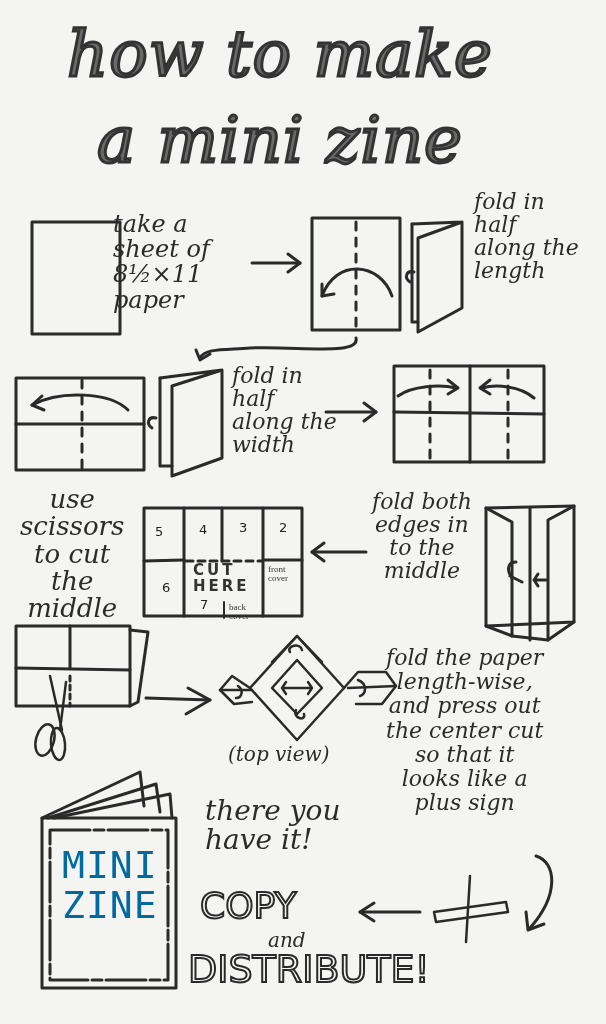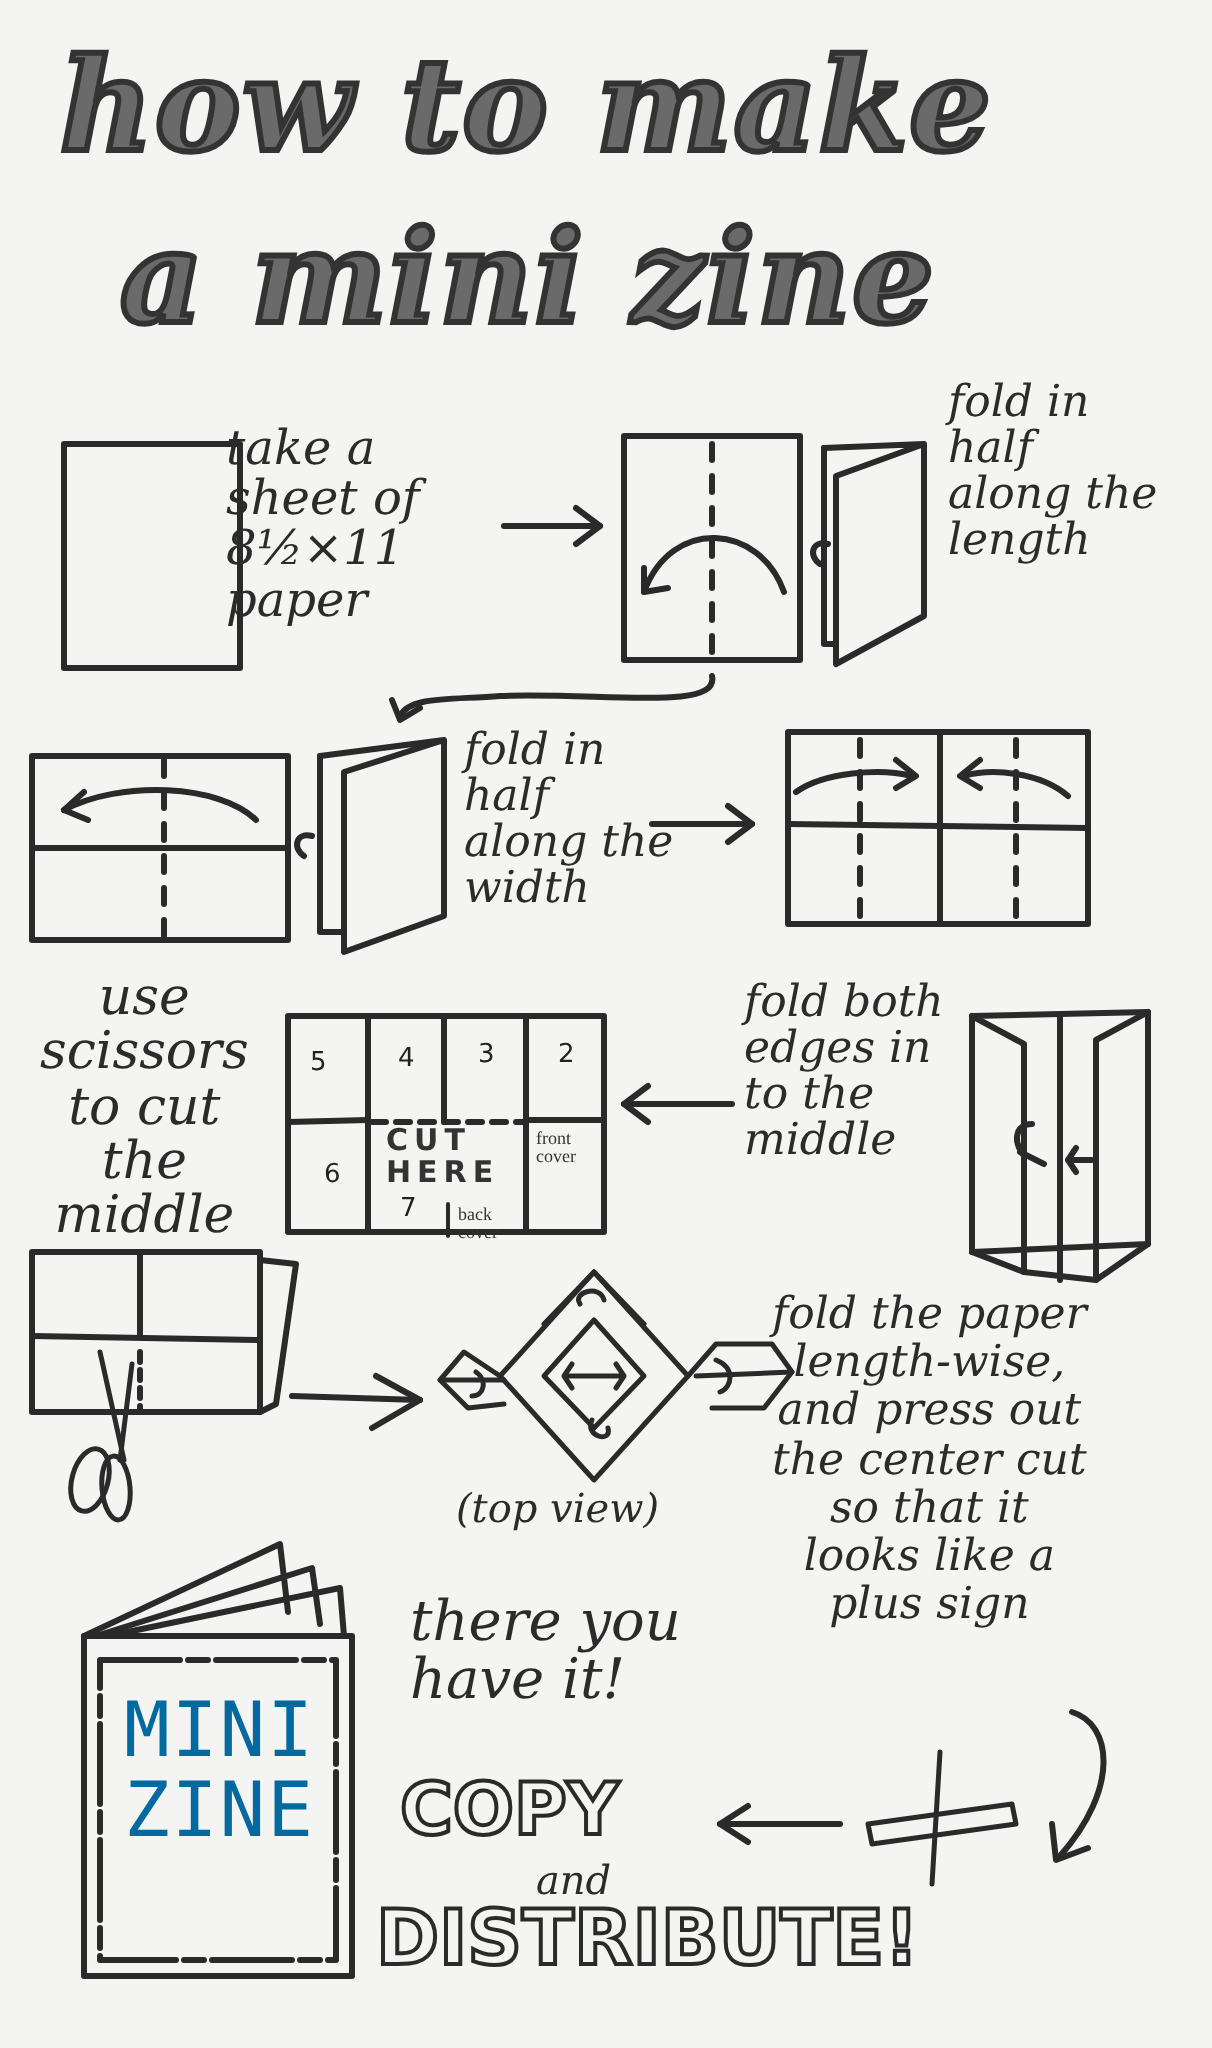--- a/index.html
+++ b/index.html
@@ -14,39 +14,40 @@
   .hand {
     font-family:"DejaVu Serif", serif;
     font-style:italic;
     color:#2b2b2b;
     line-height:1.05;
     white-space:pre;
   }
   .title-line {
     font-family:"DejaVu Serif", serif;
     font-style:italic;
-    font-weight:bold;
+    font-weight:normal;
     font-size:64px;
     color:#6a6a6a;
     -webkit-text-stroke:3px #333;
     letter-spacing:1px;
     line-height:1;
     white-space:nowrap;
+    margin-left:37px;
   }
   .label-sm {
     font-family:Liberation Serif, serif;
     font-size:9px; line-height:1.05; color:#333; white-space:pre;
   }
   .num {
     font-family:"DejaVu Sans", sans-serif;
     font-size:13px; color:#222;
   }
   .outline-big {
     font-family:"DejaVu Sans", sans-serif;
-    font-weight:bold;
+    font-weight:normal;
     color:#f4f4f2;
     -webkit-text-stroke:2px #2a2a2a;
     white-space:nowrap;
     line-height:1;
   }
   .dashed-big {
     font-family:"DejaVu Sans Mono", monospace;
     font-size:38px;
     color:#0369a1;
     line-height:1.05;
@@ -202,21 +203,21 @@
 8½×11
 paper</div>
 <div class="abs hand" style="left:474px;top:190px;font-size:22px;">fold in
 half
 along the
 length</div>
 <div class="abs hand" style="left:232px;top:364px;font-size:22px;">fold in
 half
 along the
 width</div>
-<div class="abs hand" style="left:372px;top:490px;font-size:22px;">fold both
+<div class="abs hand" style="left:372px;top:490px;font-size:22px;text-align:center;">fold both
 edges in
 to the
 middle</div>
 <div class="abs hand" style="left:20px;top:486px;font-size:26px;text-align:center;">use
 scissors
 to cut
 the
 middle</div>
 <div class="abs hand" style="left:386px;top:646px;font-size:22px;text-align:center;line-height:1.1;">fold the paper
 length-wise,

